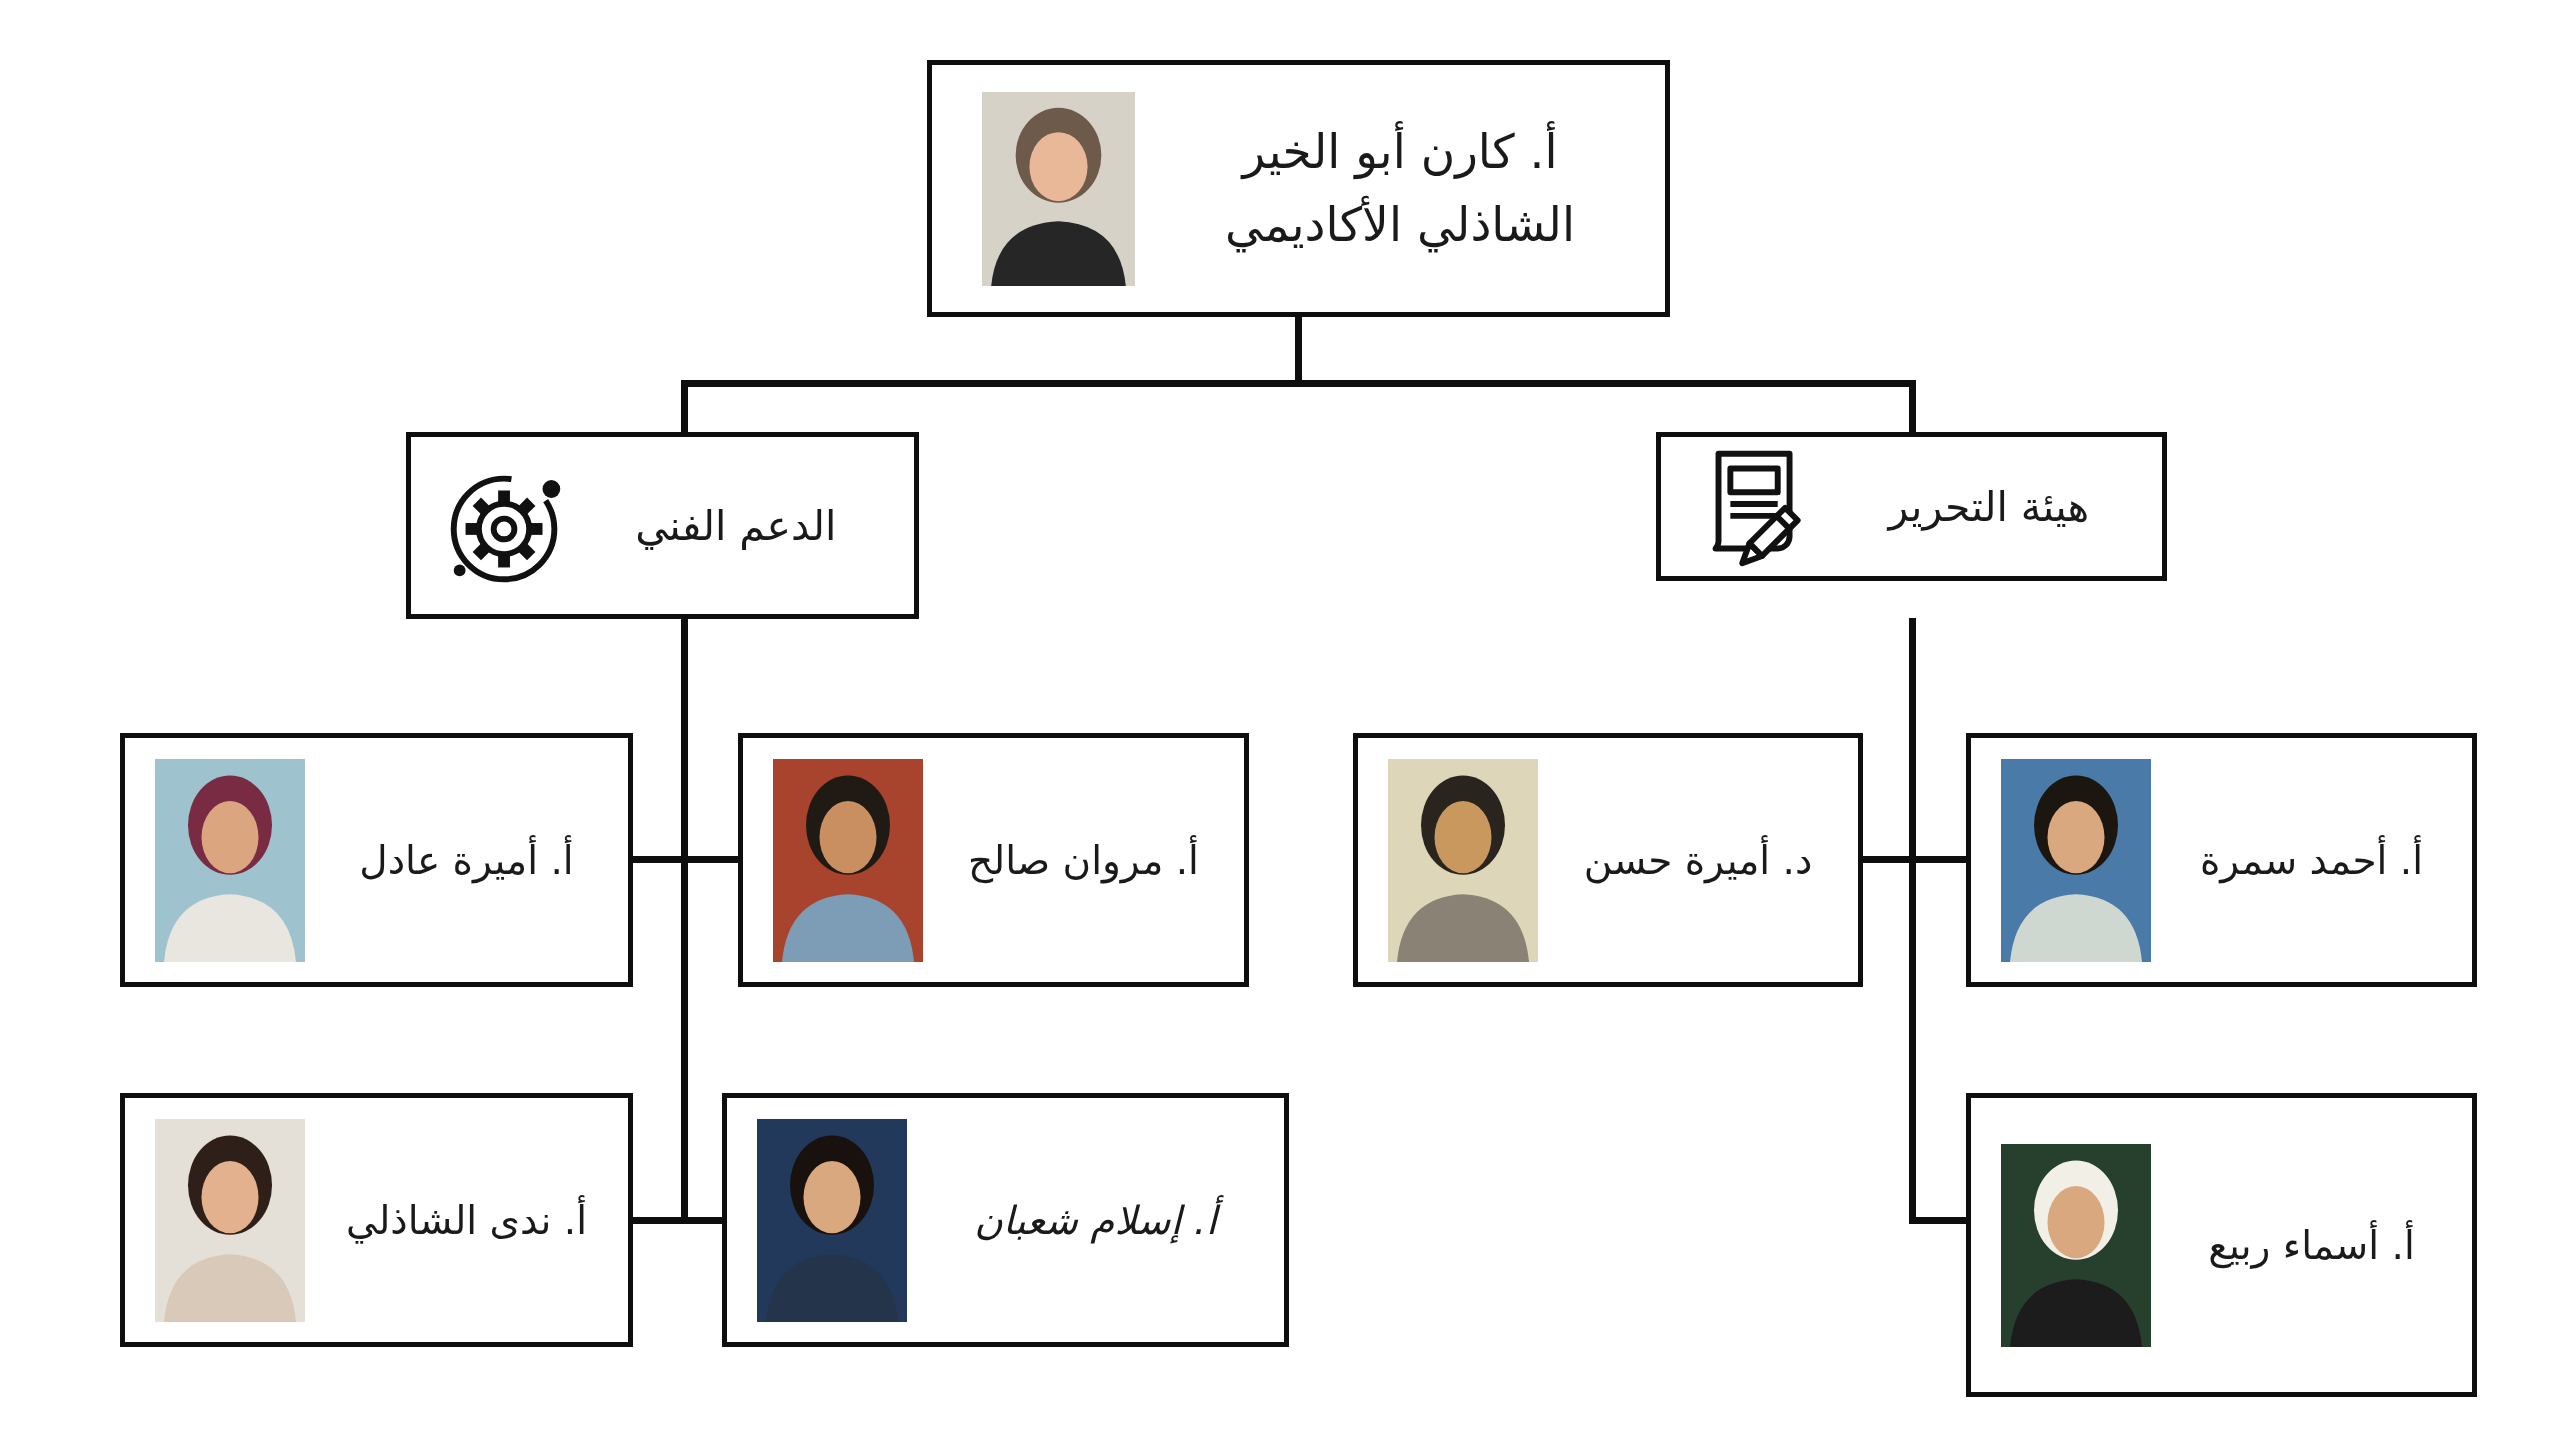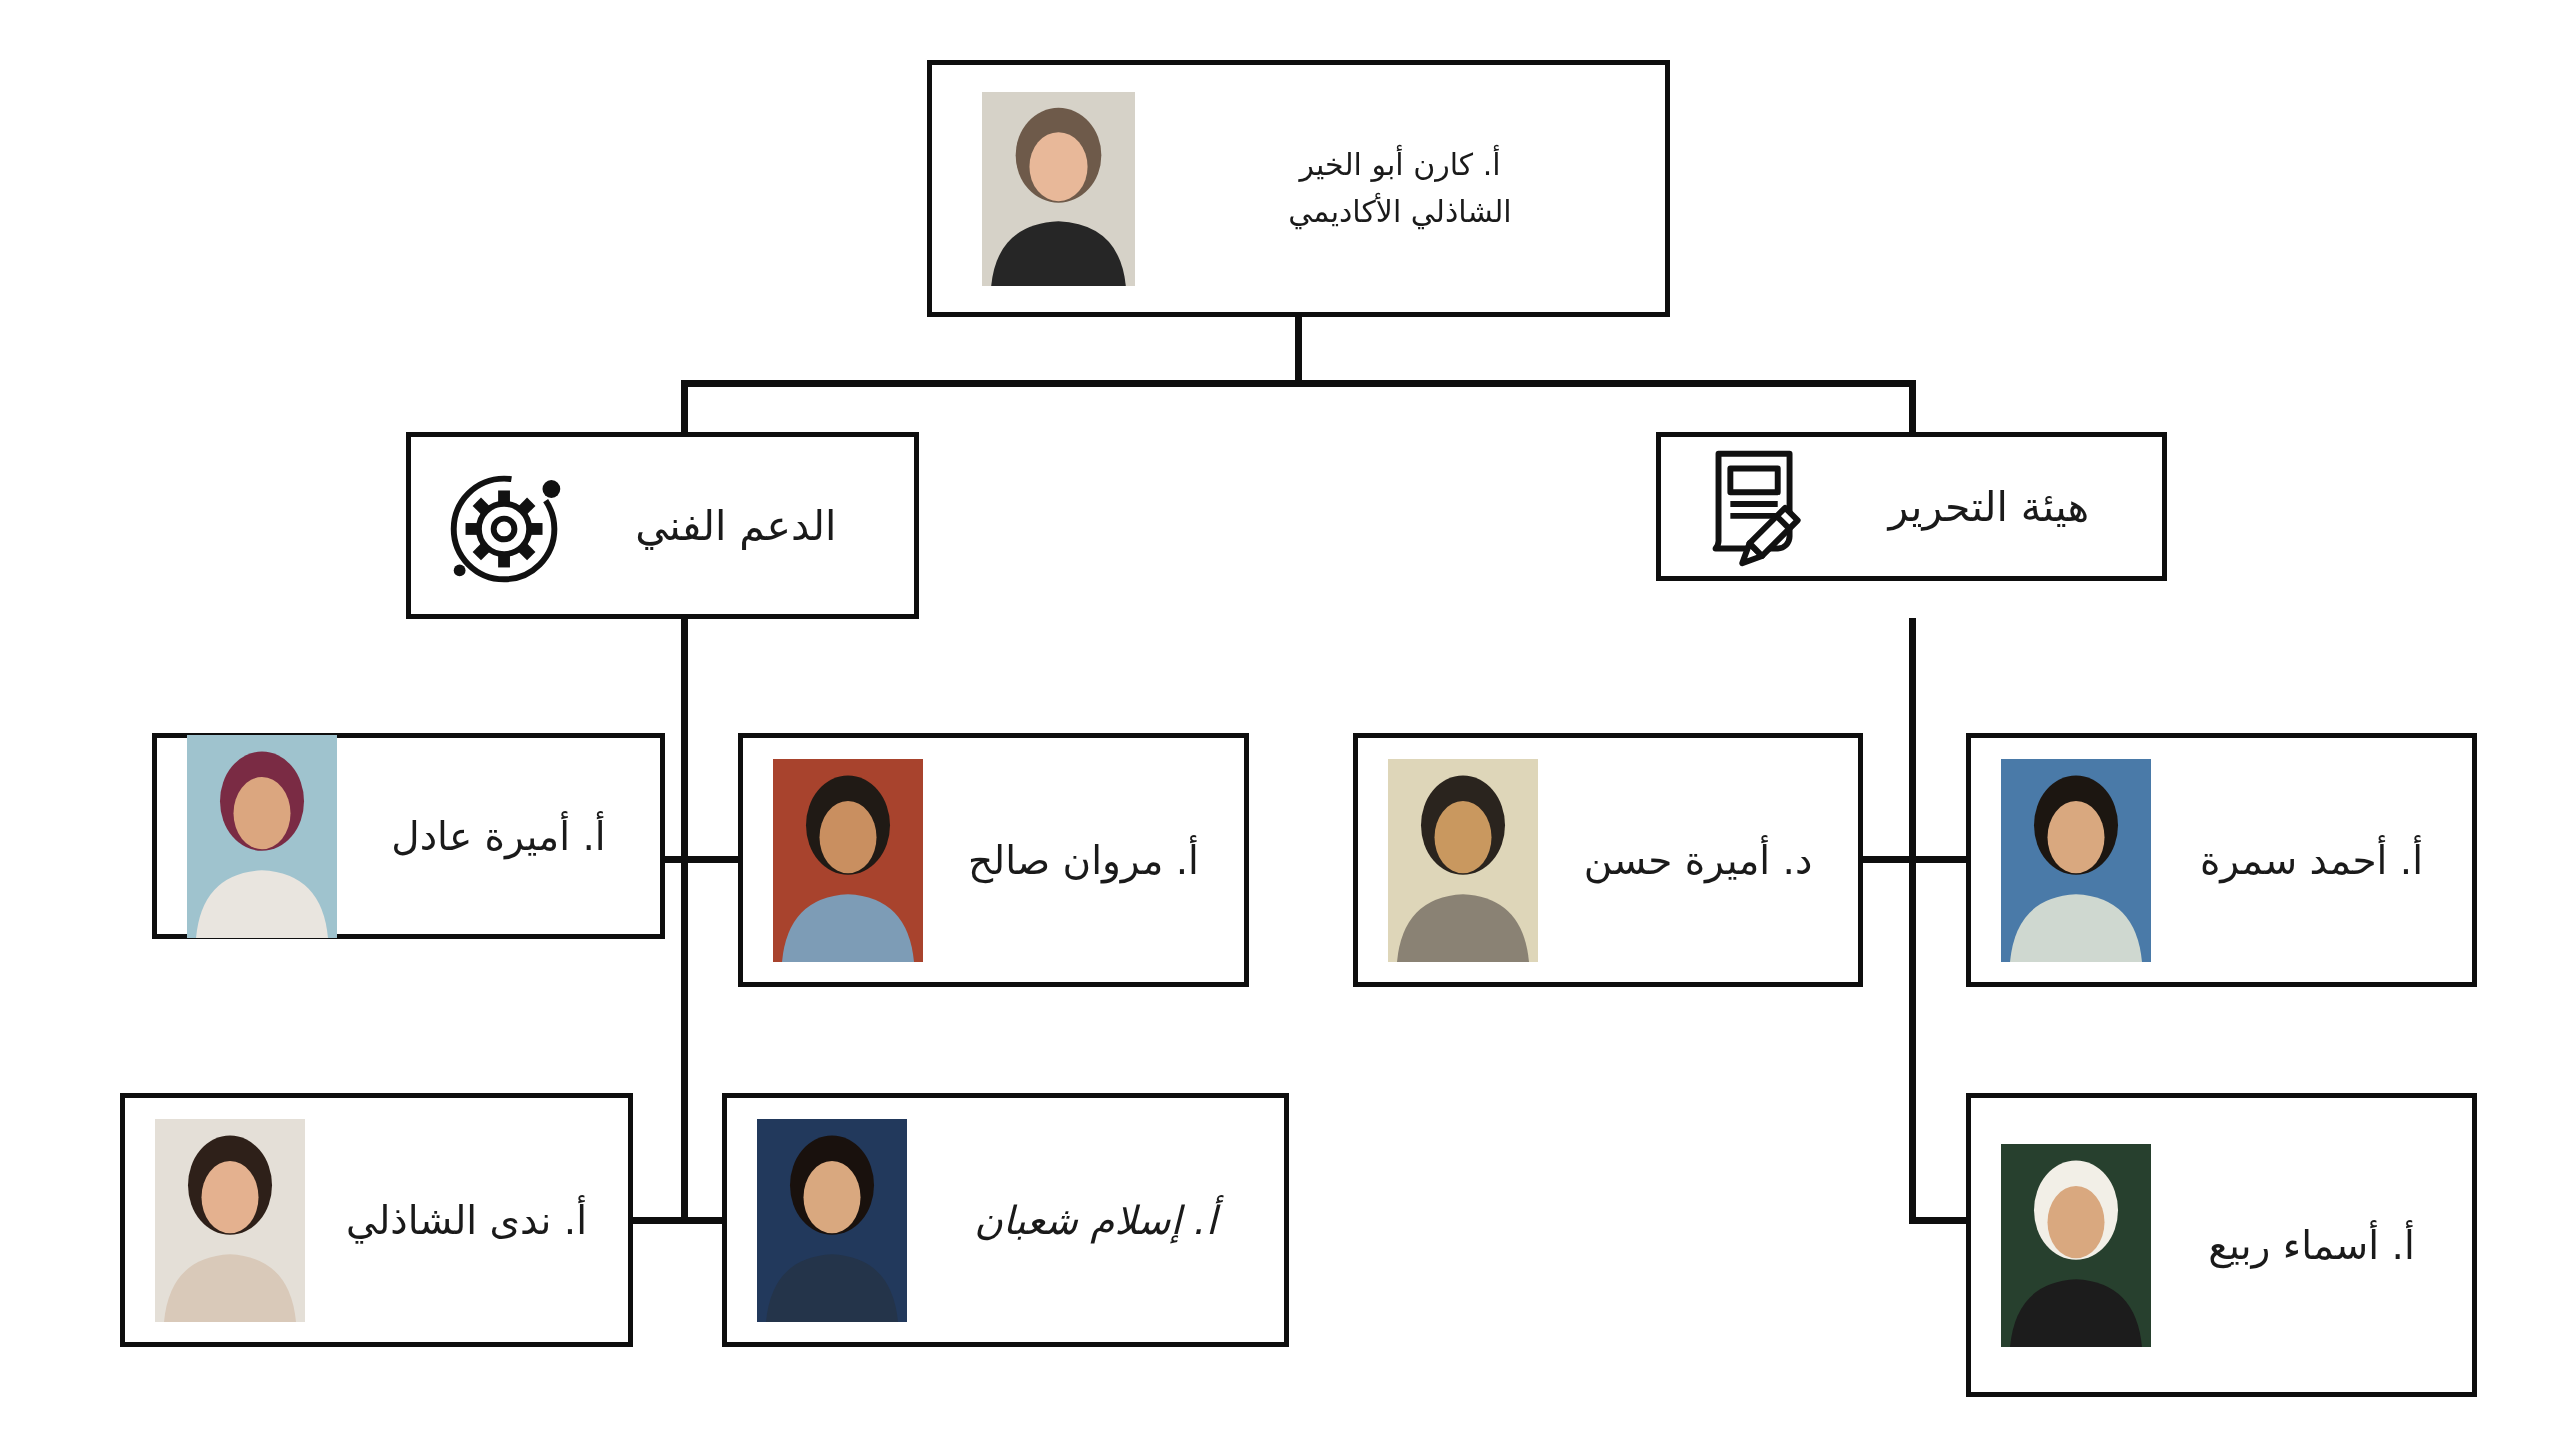--- a/index.html
+++ b/index.html
@@ -11,21 +11,21 @@
     position:absolute;background:#ffffff;border:5.5px solid #0e0e0e;
     box-sizing:border-box;display:flex;align-items:center;
   }
   .line{position:absolute;background:#0e0e0e;}
   .avatar{width:150px;height:203px;margin-left:30px;flex:0 0 auto;display:block;}
   .avatar-root{width:153px;height:194px;margin-left:50px;}
   .member-name{
     flex:1;text-align:center;font-size:39px;font-weight:500;
     white-space:nowrap;padding:0 11px;
   }
-  .root-text{flex:1;text-align:center;font-size:30px;font-weight:500;line-height:1.55;}
+  .root-text{flex:1;text-align:center;font-size:47px;font-weight:500;line-height:1.55;}
   .branch-label{flex:1;text-align:center;font-size:41px;font-weight:500;white-space:nowrap;padding-right:23.4px;}
   .branch-icon{width:148px;height:148px;margin-left:22px;flex:0 0 auto;display:block;}
 </style>
 </head>
 <body>
 
 <div class="canvas">
 
   <div class="line" style="left:1295px;top:317px;width:7px;height:70px;"></div>
   <div class="line" style="left:681px;top:380px;width:1234px;height:7px;"></div>
@@ -84,21 +84,21 @@
       </g>
       <g transform="translate(40,88) rotate(-45)" fill="#ffffff" stroke="#111111" stroke-width="4" stroke-linejoin="round">
         <polygon points="0,0 13,-6 13,6"></polygon>
         <rect x="13" y="-6" width="34" height="12"></rect>
         <line x1="39" y1="-6" x2="39" y2="6"></line>
       </g>
     </svg>
     <div class="branch-label" dir="rtl">هيئة التحرير</div>
   </div>
 
-  <div class="node" style="left:120px;top:733px;width:513px;height:206px;margin-left:32px;">
+  <div class="node" style="left:120px;top:733px;width:513px;height:254px;">
     <svg class="avatar" viewBox="0 0 100 135" preserveAspectRatio="none">
       <rect x="0" y="0" width="100" height="135" style="fill: rgb(159, 195, 206);"></rect>
       <ellipse cx="50" cy="44" rx="28" ry="33" style="fill: rgb(122, 43, 68);"></ellipse>
       <ellipse cx="50" cy="52" rx="19" ry="24" style="fill: rgb(219, 166, 127);"></ellipse>
       <path d="M6,135 Q10,92 50,90 Q90,92 94,135 Z" style="fill: rgb(233, 229, 223);"></path>
     </svg>
     <div class="member-name" dir="rtl">أ. أميرة عادل</div>
   </div>
 
   <div class="node" style="left:738px;top:733px;width:511px;height:254px;">

